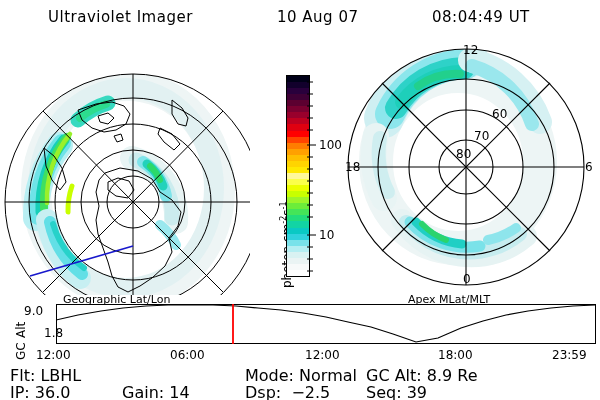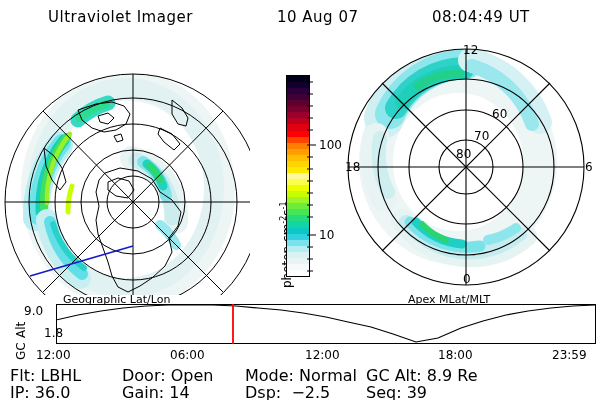--- a/index.html
+++ b/index.html
@@ -218,21 +218,20 @@
     <div class="abs tick" style="left:36px;top:48px;">12:00</div>
     <div class="abs tick" style="left:170px;top:48px;">06:00</div>
     <div class="abs tick" style="left:305px;top:48px;">12:00</div>
     <div class="abs tick" style="left:438px;top:48px;">18:00</div>
     <div class="abs tick" style="left:552px;top:48px;">23:59</div>
   </div>
 
   <div class="abs" style="left:0px;top:366px;width:600px;height:34px;">
 
     <div class="abs status" style="left:10px;top:0px;"><span>Flt:</span> <span>LBHL</span></div>
-    <div class="abs status" style="left:122px;top:0px;"><span>Door:</span> <span>Open</span></div>
     <div class="abs status" style="left:245px;top:0px;"><span>Mode:</span> <span>Normal</span></div>
     <div class="abs status" style="left:366px;top:0px;"><span>GC Alt:</span> <span>8.9 Re</span></div>
 
     <div class="abs status" style="left:10px;top:17px;"><span>IP:</span> <span>36.0</span></div>
     <div class="abs status" style="left:122px;top:17px;"><span>Gain:</span> <span>14</span></div>
     <div class="abs status" style="left:245px;top:17px;"><span>Dsp:</span> &nbsp;<span>−2.5</span></div>
     <div class="abs status" style="left:366px;top:17px;"><span>Seq:</span> <span>39</span></div>
   </div>
 
 </div>

